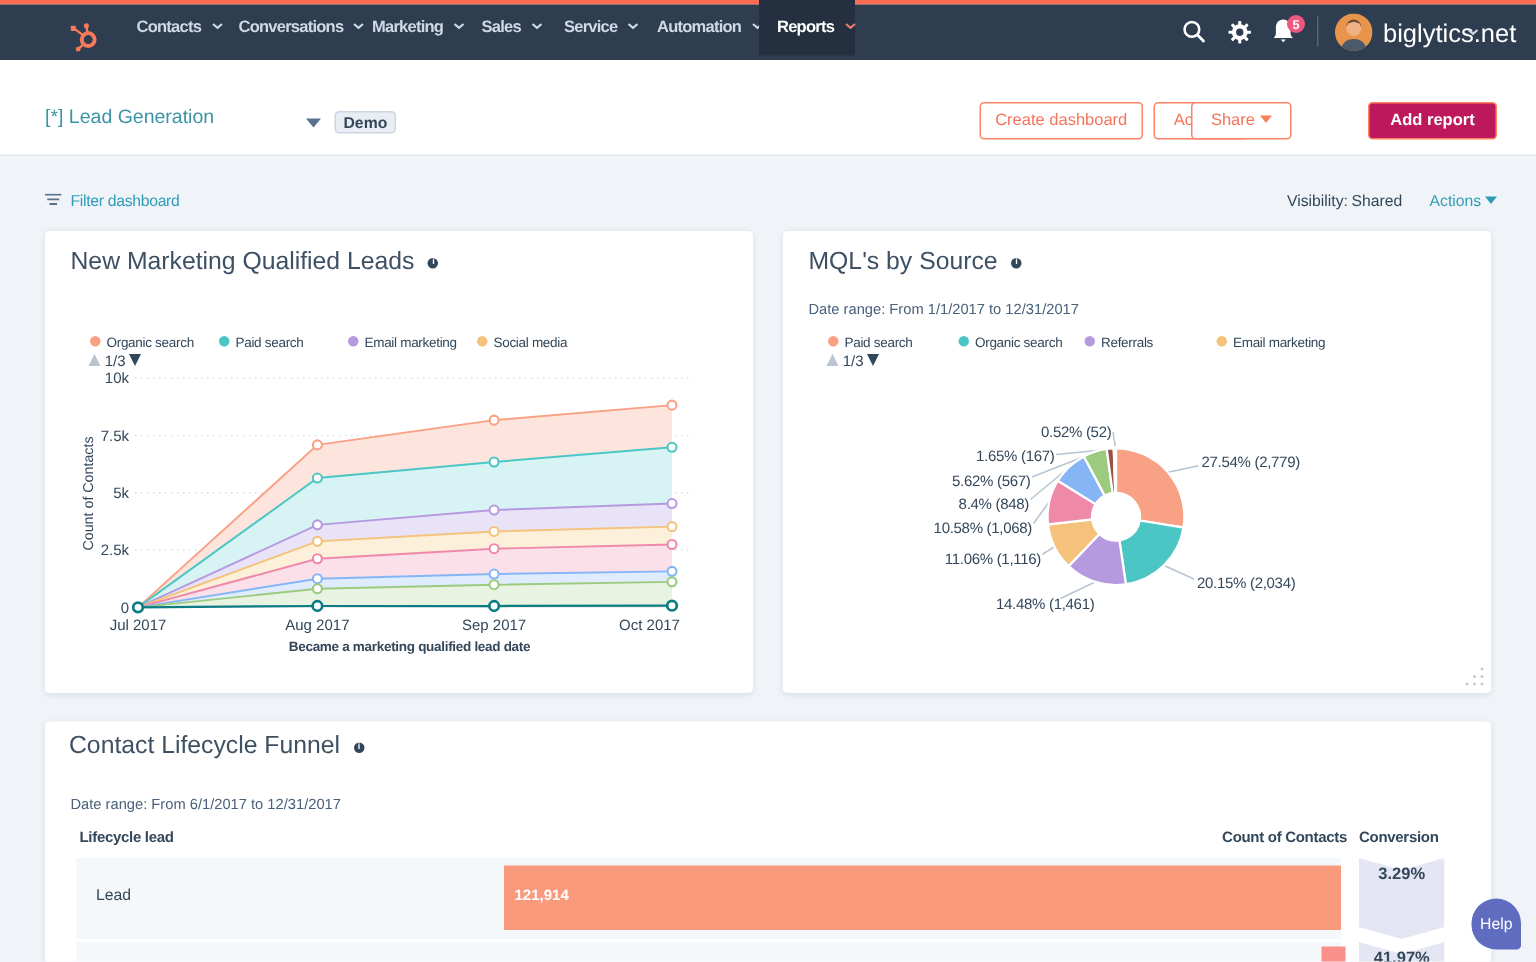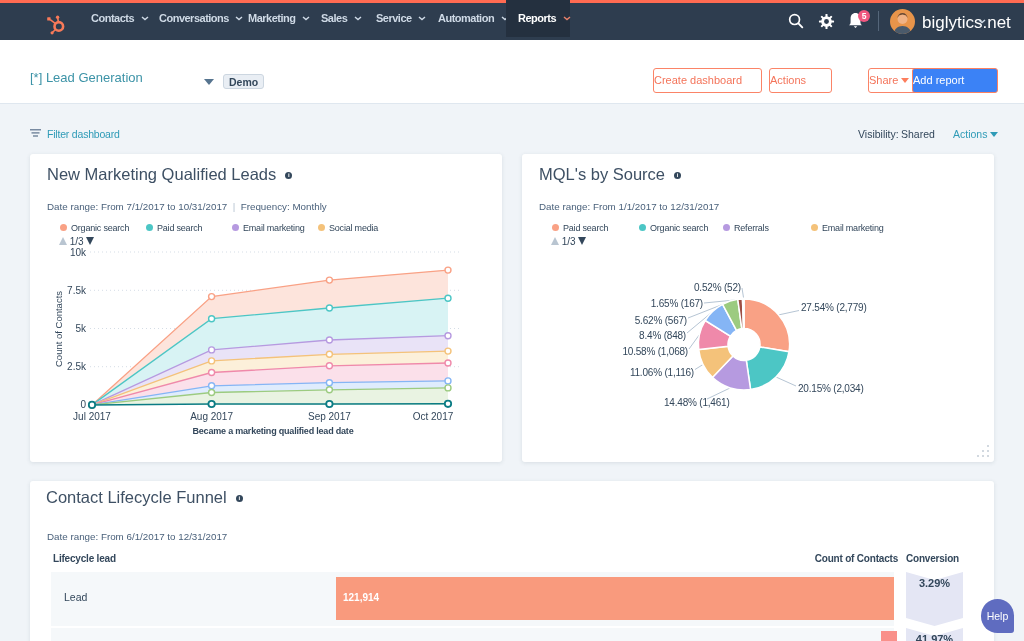--- a/index.html
+++ b/index.html
@@ -6,22 +6,22 @@
 body{font-family:"Liberation Sans",sans-serif;background:#f0f4f8;position:relative}
 .abs{position:absolute}
 .topstrip{left:0;top:0;width:1024px;height:3px;background:#ff6b52}
 .nav{left:0;top:3px;width:1024px;height:37px;background:#2e3d4f}
 .navitem{position:absolute;top:0;height:37px;line-height:37px;color:#cfdae6;font-size:11px;font-weight:700;letter-spacing:-0.5px;white-space:nowrap}
 .navitem svg{margin-left:4px;vertical-align:1px}
 .hdr{left:0;top:40px;width:1024px;height:64px;background:#fff;border-bottom:1px solid #dfe7ef}
 .title{left:30px;top:70px;font-size:13px;color:#3c93a7}
 .caret{width:0;height:0;border-left:5px solid transparent;border-right:5px solid transparent;border-top:6px solid #56748f}
 .demo{left:223px;top:74px;height:15px;padding:0 5px;background:#e9eef4;border:1px solid #ccd6e0;border-radius:3px;font-size:10.5px;font-weight:700;color:#33475b;line-height:14px}
-.btn{position:absolute;top:68px;height:25px;border:1px solid #fb8467;border-radius:3px;background:#fff;color:#f4745a;font-size:11px;font-weight:400;text-align:left;line-height:23px}
-.btnf{background:#3b82f6;border-color:#fd8160;color:#fff;font-weight:400}
+.btn{position:absolute;top:68px;height:25px;border:1px solid #fb8467;border-radius:3px;background:#fff;color:#f4745a;font-size:11px;font-weight:400;text-align:center;line-height:23px}
+.btnf{background:#be185d;border-color:#fd8160;color:#fff;font-weight:700}
 .card{position:absolute;background:#fff;border-radius:3px;box-shadow:0 1px 4px rgba(45,62,80,.12)}
 .ctitle{position:absolute;font-size:16.5px;color:#3e5064;white-space:nowrap}
 .cdate{position:absolute;font-size:9.8px;color:#4a617b;white-space:nowrap}
 .legend{position:absolute;font-size:9px;font-weight:400;letter-spacing:-0.2px;color:#33475b;white-space:nowrap}
 .dot{display:inline-block;width:7px;height:7px;border-radius:50%;margin-right:4px;vertical-align:0px}
 .pgup{width:0;height:0;border-left:4.5px solid transparent;border-right:4.5px solid transparent;border-bottom:8px solid #b9c5d1;display:inline-block}
 .pgdn{width:0;height:0;border-left:4.5px solid transparent;border-right:4.5px solid transparent;border-top:8px solid #33475b;display:inline-block}
 .info{display:inline-block;width:7px;height:7px;border-radius:50%;background:#33475b;color:#fff;font-size:6px;font-weight:700;text-align:center;line-height:7px;vertical-align:3px}
 .help{left:981px;top:599px;width:33px;height:34px;background:#5f6cc0;border-radius:17px 17px 3px 17px;color:#fff;font-size:10.5px;text-align:center;line-height:34px;font-weight:400}
 </style></head>
@@ -103,38 +103,37 @@
 <svg class="abs" style="left:978px;top:19px" width="8" height="5" viewBox="0 0 8 5">
     <path d="M1 1l3 2.6L7 1" stroke="#cfdae6" stroke-width="1.4" fill="none"></path>
   </svg>
 
 <div class="abs hdr"></div>
 <div class="abs title">[*] Lead Generation</div>
 <div class="abs caret" style="left:204px;top:79px"></div>
 <div class="abs demo">Demo</div>
 <div class="btn" style="left:653px;width:109px">Create dashboard</div>
 <div class="btn" style="left:769px;width:63px">Actions</div>
-<div class="btn" style="left:868px;width:54px">Share <span style="display:inline-block;width:0;height:0;border-left:4px solid transparent;border-right:4px solid transparent;border-top:5px solid #fd7e5d;vertical-align:1px"></span></div>
+<div class="btn" style="left:794px;width:67px">Share <span style="display:inline-block;width:0;height:0;border-left:4px solid transparent;border-right:4px solid transparent;border-top:5px solid #fd7e5d;vertical-align:1px"></span></div>
 <div class="btn btnf" style="left:912px;width:86px">Add report</div>
 
 <svg class="abs" style="left:30px;top:129px" width="11" height="8" viewBox="0 0 11 8">
     <g stroke="#5b708b" stroke-width="1.2">
       <line x1="0" y1="0.8" x2="11" y2="0.8"></line>
       <line x1="1.5" y1="3.9" x2="9.5" y2="3.9"></line>
       <line x1="3" y1="7" x2="8" y2="7"></line>
     </g>
   </svg>
 <div class="abs" style="left:47px;top:128px;font-size:10.5px;letter-spacing:-0.2px;color:#2f9bb7">Filter dashboard</div>
 <div class="abs" style="left:858px;top:128px;font-size:10.5px;color:#33475b">Visibility:</div>
 <div class="abs" style="left:901px;top:128px;font-size:10.5px;color:#33475b">Shared</div>
 <div class="abs" style="left:953px;top:128px;font-size:10.5px;color:#2f9bb7">Actions <span style="display:inline-block;width:0;height:0;border-left:4px solid transparent;border-right:4px solid transparent;border-top:5px solid #2f9bb7;vertical-align:1px"></span></div>
 
 <div class="card" style="left:30px;top:154px;width:472px;height:308px">
   <div class="ctitle" style="left:17px;top:11px">New Marketing Qualified Leads &nbsp;<span class="info">i</span></div>
-  <div class="cdate" style="left:17px;top:47px">Date range: From 7/1/2017 to 10/31/2017&nbsp; <span style="color:#b6c3d1">|</span>&nbsp; Frequency: Monthly</div>
   <div class="legend" style="left:30px;top:69px"><span class="dot" style="background:#f9a185"></span>Organic search</div>
   <div class="legend" style="left:116px;top:69px"><span class="dot" style="background:#4cc6c5"></span>Paid search</div>
   <div class="legend" style="left:202px;top:69px"><span class="dot" style="background:#b69ae0"></span>Email marketing</div>
   <div class="legend" style="left:288px;top:69px"><span class="dot" style="background:#f4c27a"></span>Social media</div>
   <div class="abs" style="left:29px;top:82px;font-size:10px;color:#33475b"><span class="pgup"></span> 1/3 <span class="pgdn"></span></div>
   <svg class="abs" style="left:0;top:0" width="472" height="308" viewBox="0 0 472 308">
     <g stroke="#d5dde6" stroke-width="1" stroke-dasharray="1,3">
       <line x1="60" y1="98" x2="432" y2="98"></line>
       <line x1="60" y1="136.3" x2="432" y2="136.3"></line>
       <line x1="60" y1="174.5" x2="432" y2="174.5"></line>

